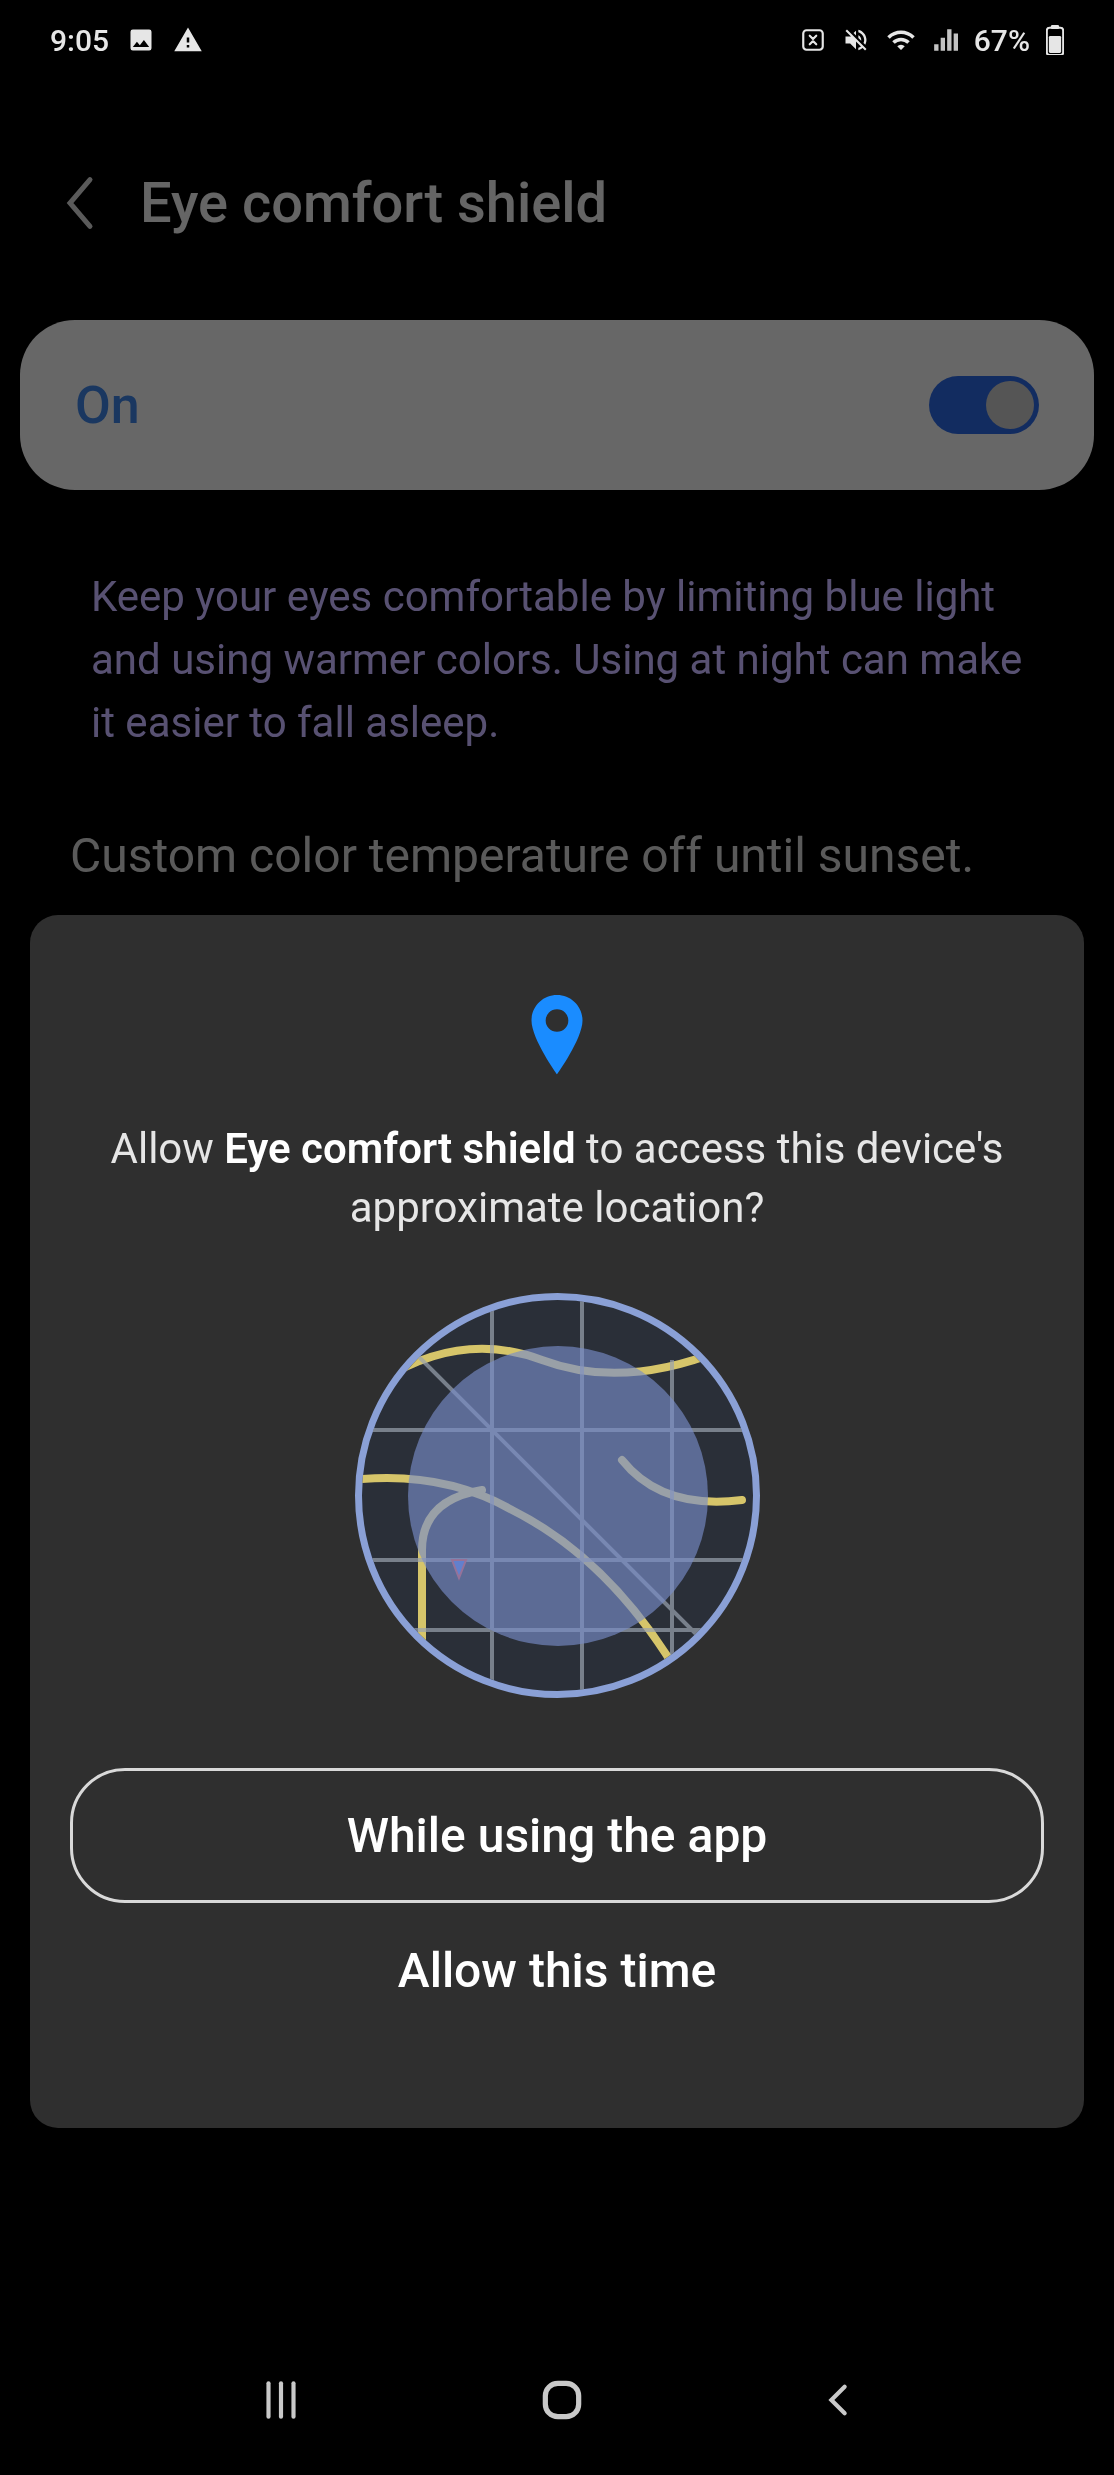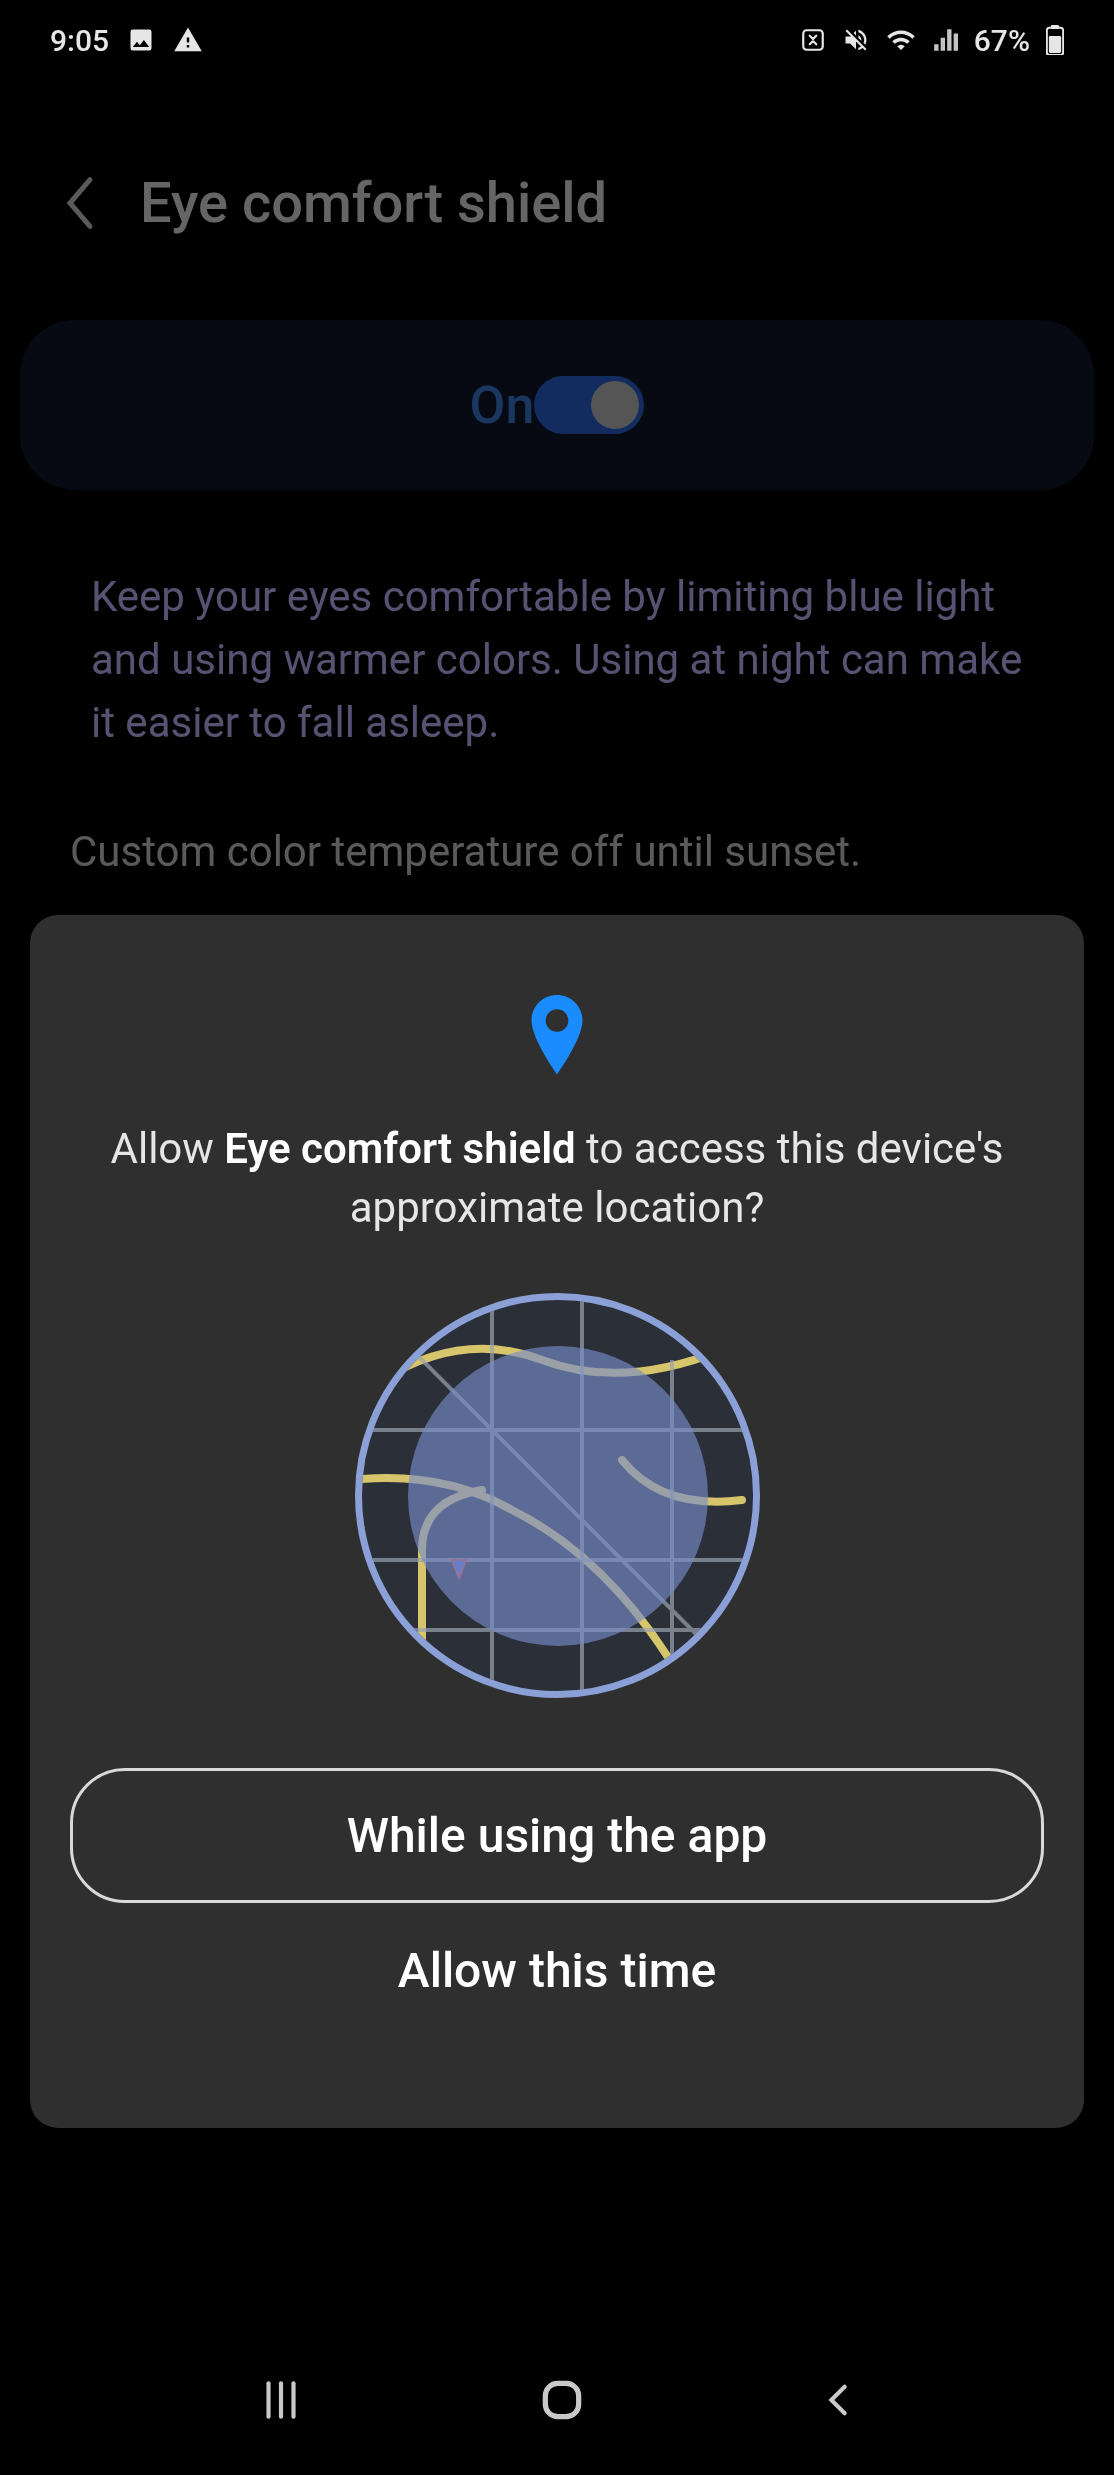--- a/index.html
+++ b/index.html
@@ -10,27 +10,27 @@
   .status-left { display: flex; align-items: center; gap: 18px; }
   .status-right { display: flex; align-items: center; gap: 16px; font-size: 26px; }
   .status-right svg { display: block; }
 
   
   .page-dim { position: absolute; top: 0; left: 0; right: 0; bottom: 0; filter: brightness(0.45); pointer-events: none; }
   
   .header { position: absolute; top: 170px; left: 60px; display: flex; align-items: center; gap: 40px; }
   .header .title { color: #e0e0e0; font-size: 56px; font-weight: 500; }
   
-  .toggle-card { position: absolute; top: 320px; left: 20px; right: 20px; height: 170px; background: #0f172a; border-radius: 55px; display: flex; align-items: center; justify-content: center; padding: 0 55px; }
+  .toggle-card { position: absolute; top: 320px; left: 20px; right: 20px; height: 170px; background: #e5e5e5; border-radius: 55px; display: flex; align-items: center; justify-content: space-between; padding: 0 55px; }
   .toggle-card .label { color: #3a7bd5; font-size: 52px; font-weight: 500; }
   .switch { width: 110px; height: 58px; background: #2962d6; border-radius: 30px; position: relative; }
   .switch .knob { position: absolute; right: 5px; top: 5px; width: 48px; height: 48px; background: #bdbdbd; border-radius: 50%; }
   
   .desc1 { position: absolute; top: 565px; left: 70px; right: 70px; color: #c4b5fd; font-size: 42px; line-height: 1.5; margin-left: 21px; }
-  .desc2 { position: absolute; top: 820px; left: 70px; right: 70px; color: #c9c9c9; font-size: 42px; line-height: 1.5; }
+  .desc2 { position: absolute; top: 820px; left: 70px; right: 70px; color: #c9c9c9; font-size: 48px; line-height: 1.5; }
 
   
   .status-bar { z-index: 5; filter: brightness(0.9);}
   
   
   .dialog { position: absolute; top: 915px; left: 30px; right: 30px; background: #2f2f2f; border-radius: 28px; padding: 80px 40px 90px 40px; z-index: 10; }
   .dialog .pin-icon { display: flex; justify-content: center; margin-bottom: 40px; }
   .dialog .prompt { color: #e6e6e6; font-size: 42px; text-align: center; line-height: 1.4; padding: 0 30px; }
   .dialog .prompt b { font-weight: 600; color: #fff; }
   .dialog .map-wrap { display: flex; justify-content: center; margin: 55px 0 70px 0; }

